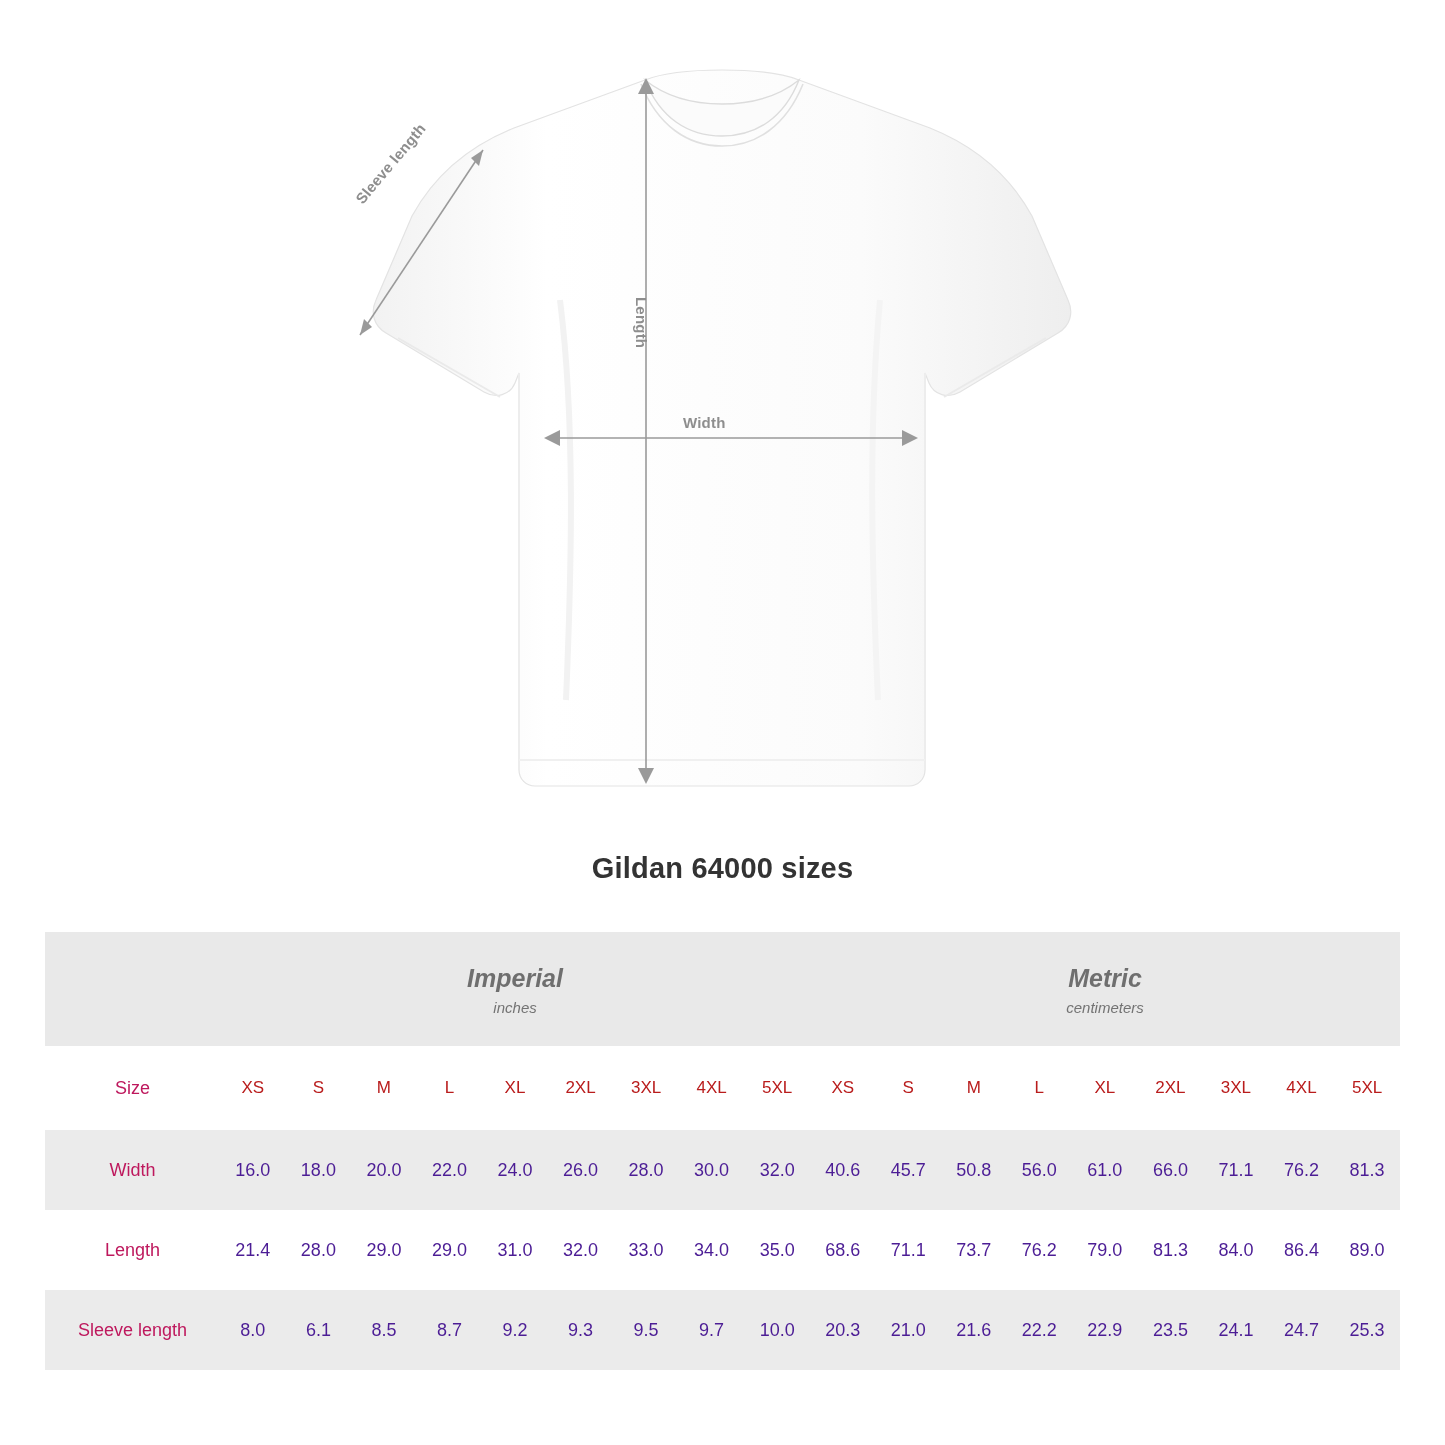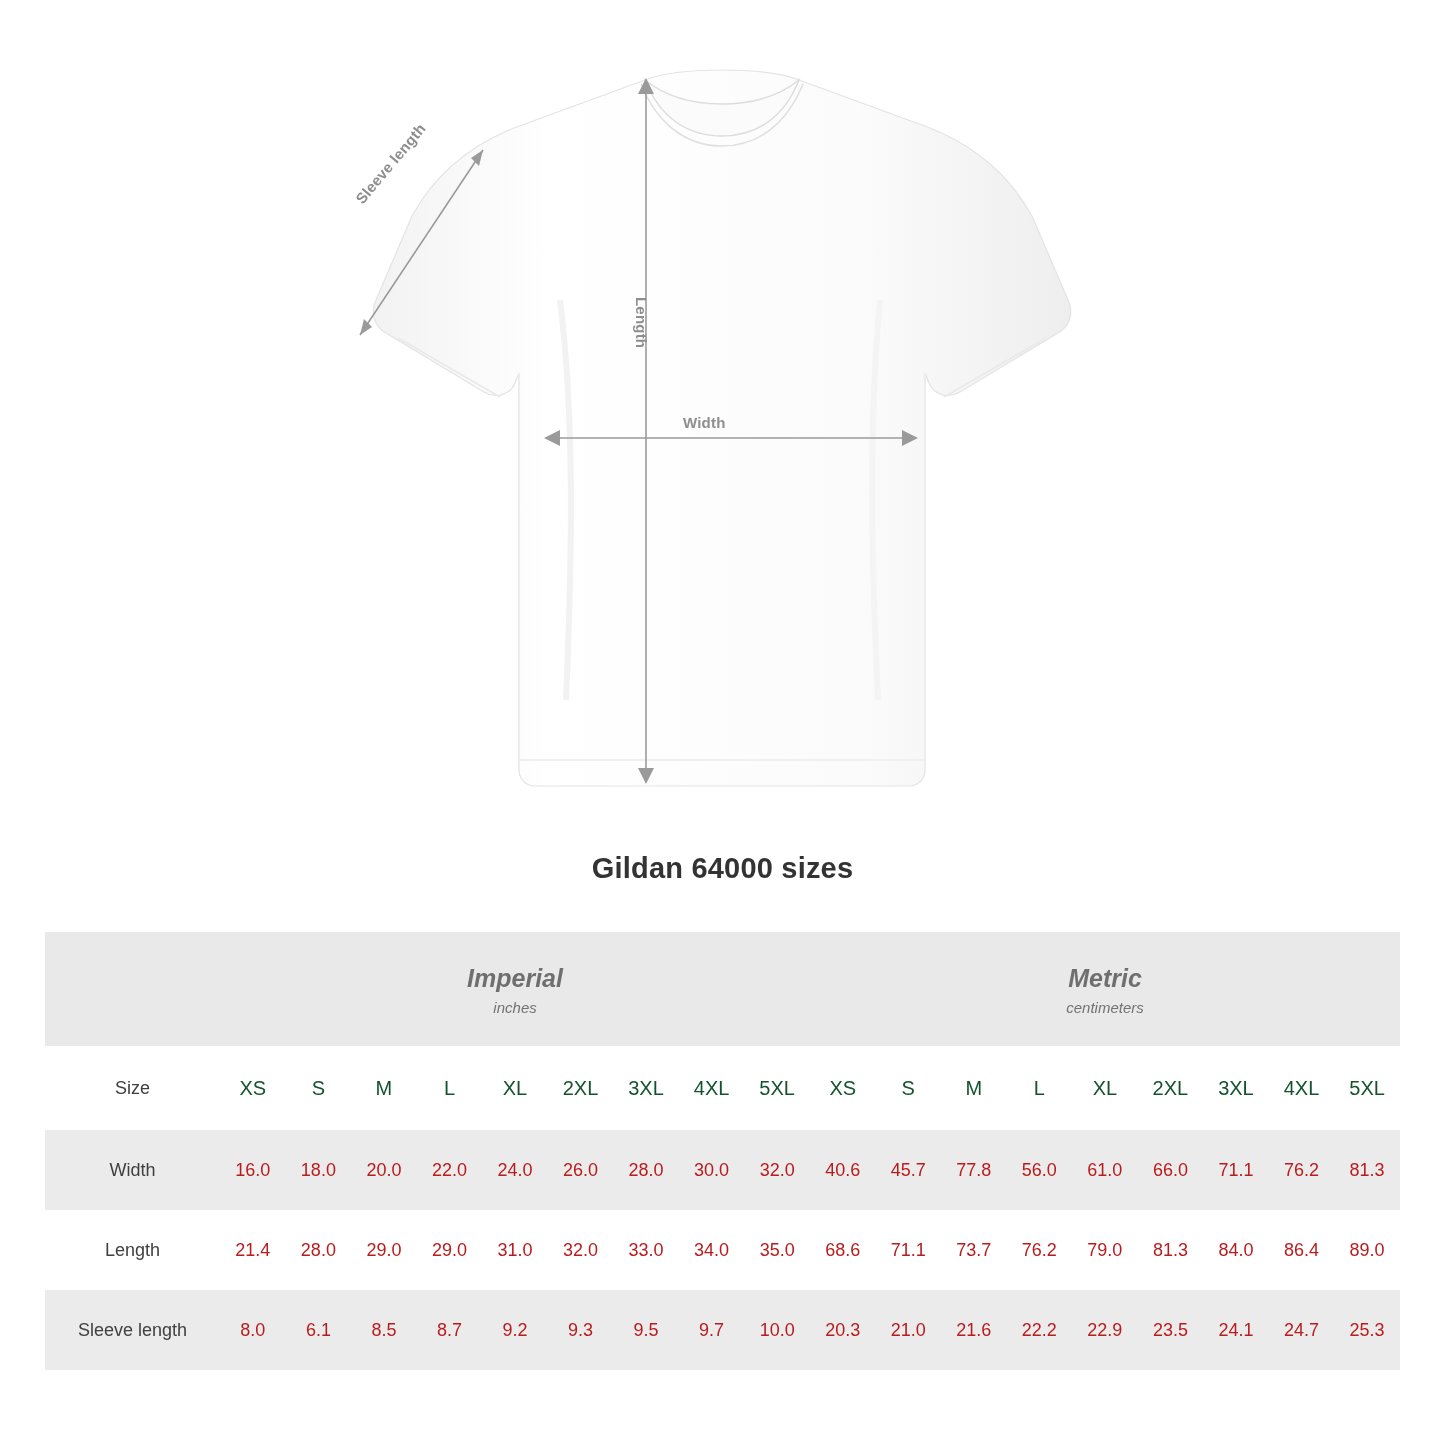--- a/index.html
+++ b/index.html
@@ -108,42 +108,42 @@
   }
   .unit-sub {
     font-size: 15px;
     font-style: italic;
     color: #737373;
     padding-top: 6px;
   }
   .head-row td {
     height: 84px;
     background: #ffffff;
-    font-size: 20px;
-    font-weight: bold;
-    color: #14532d;
+    font-size: 17px;
+    font-weight: bold;
+    color: #b91c1c;
   }
   .head-row td.rowhead {
     font-size: 18px;
   }
   .data-row td {
     height: 80px;
     font-size: 18px;
-    color: #b91c1c;
+    color: #4c1d95;
   }
   .data-row.shaded td {
     background: #ebebeb;
   }
   .data-row.plain td {
     background: #ffffff;
   }
   td.rowhead {
     font-weight: bold;
     font-size: 18px;
-    color: #404040;
+    color: #be185d;
   }
   col.col-rowhead { width: 175px; }
   col.col-cell { width: 65.5px; }
 </style>
 </head>
 <body>
 
 <div class="page">
 
   <div class="illustration">
@@ -288,21 +288,21 @@
           <td>18.0</td>
           <td>20.0</td>
           <td>22.0</td>
           <td>24.0</td>
           <td>26.0</td>
           <td>28.0</td>
           <td>30.0</td>
           <td>32.0</td>
           <td>40.6</td>
           <td>45.7</td>
-          <td>77.8</td>
+          <td>50.8</td>
           <td>56.0</td>
           <td>61.0</td>
           <td>66.0</td>
           <td>71.1</td>
           <td>76.2</td>
           <td>81.3</td>
         </tr>
 
         <tr class="data-row plain">
           <td class="rowhead">Length</td>

